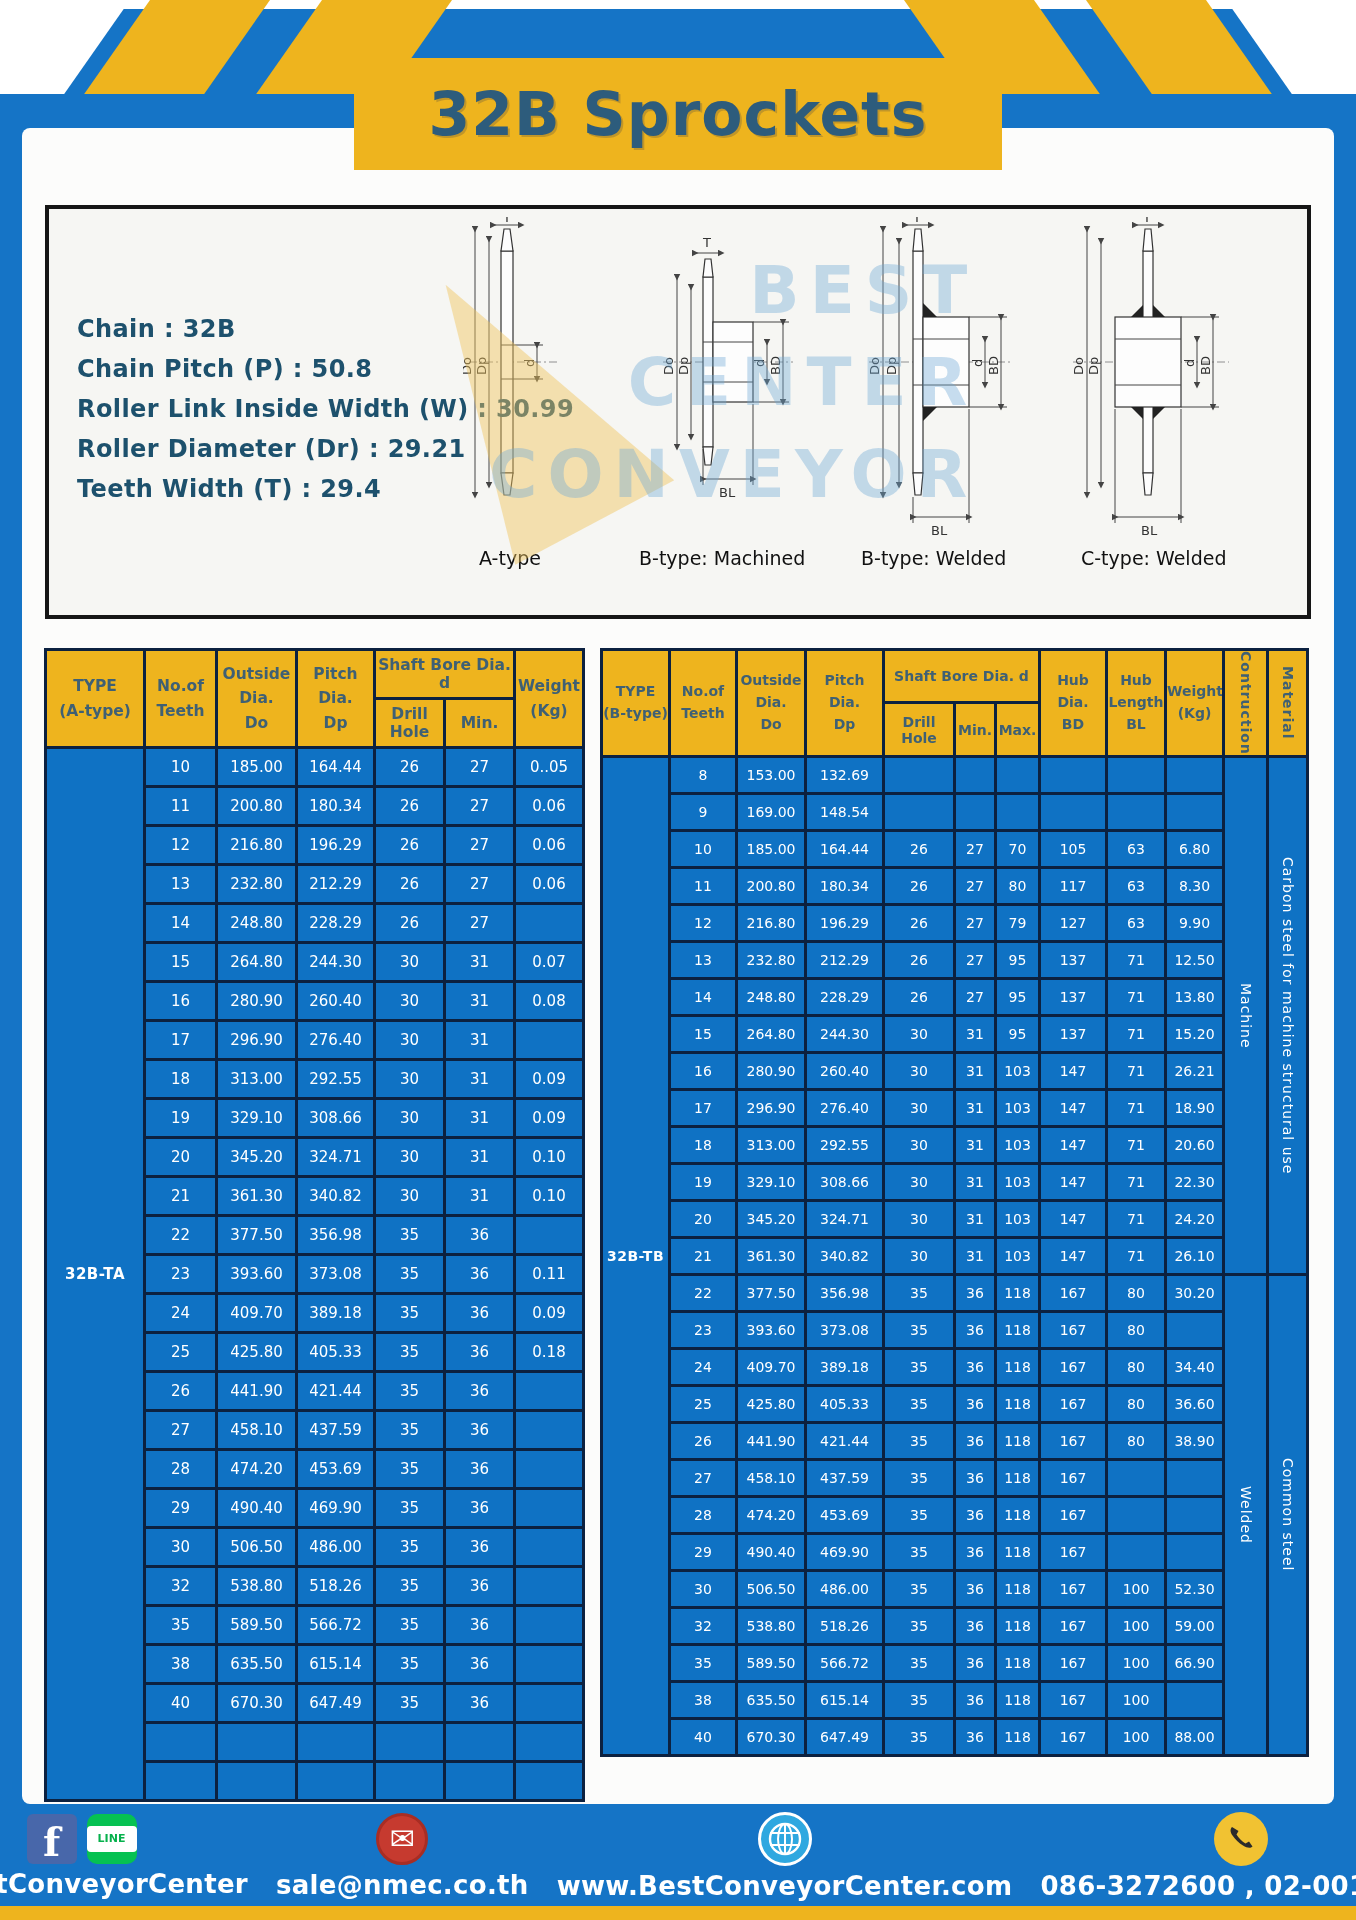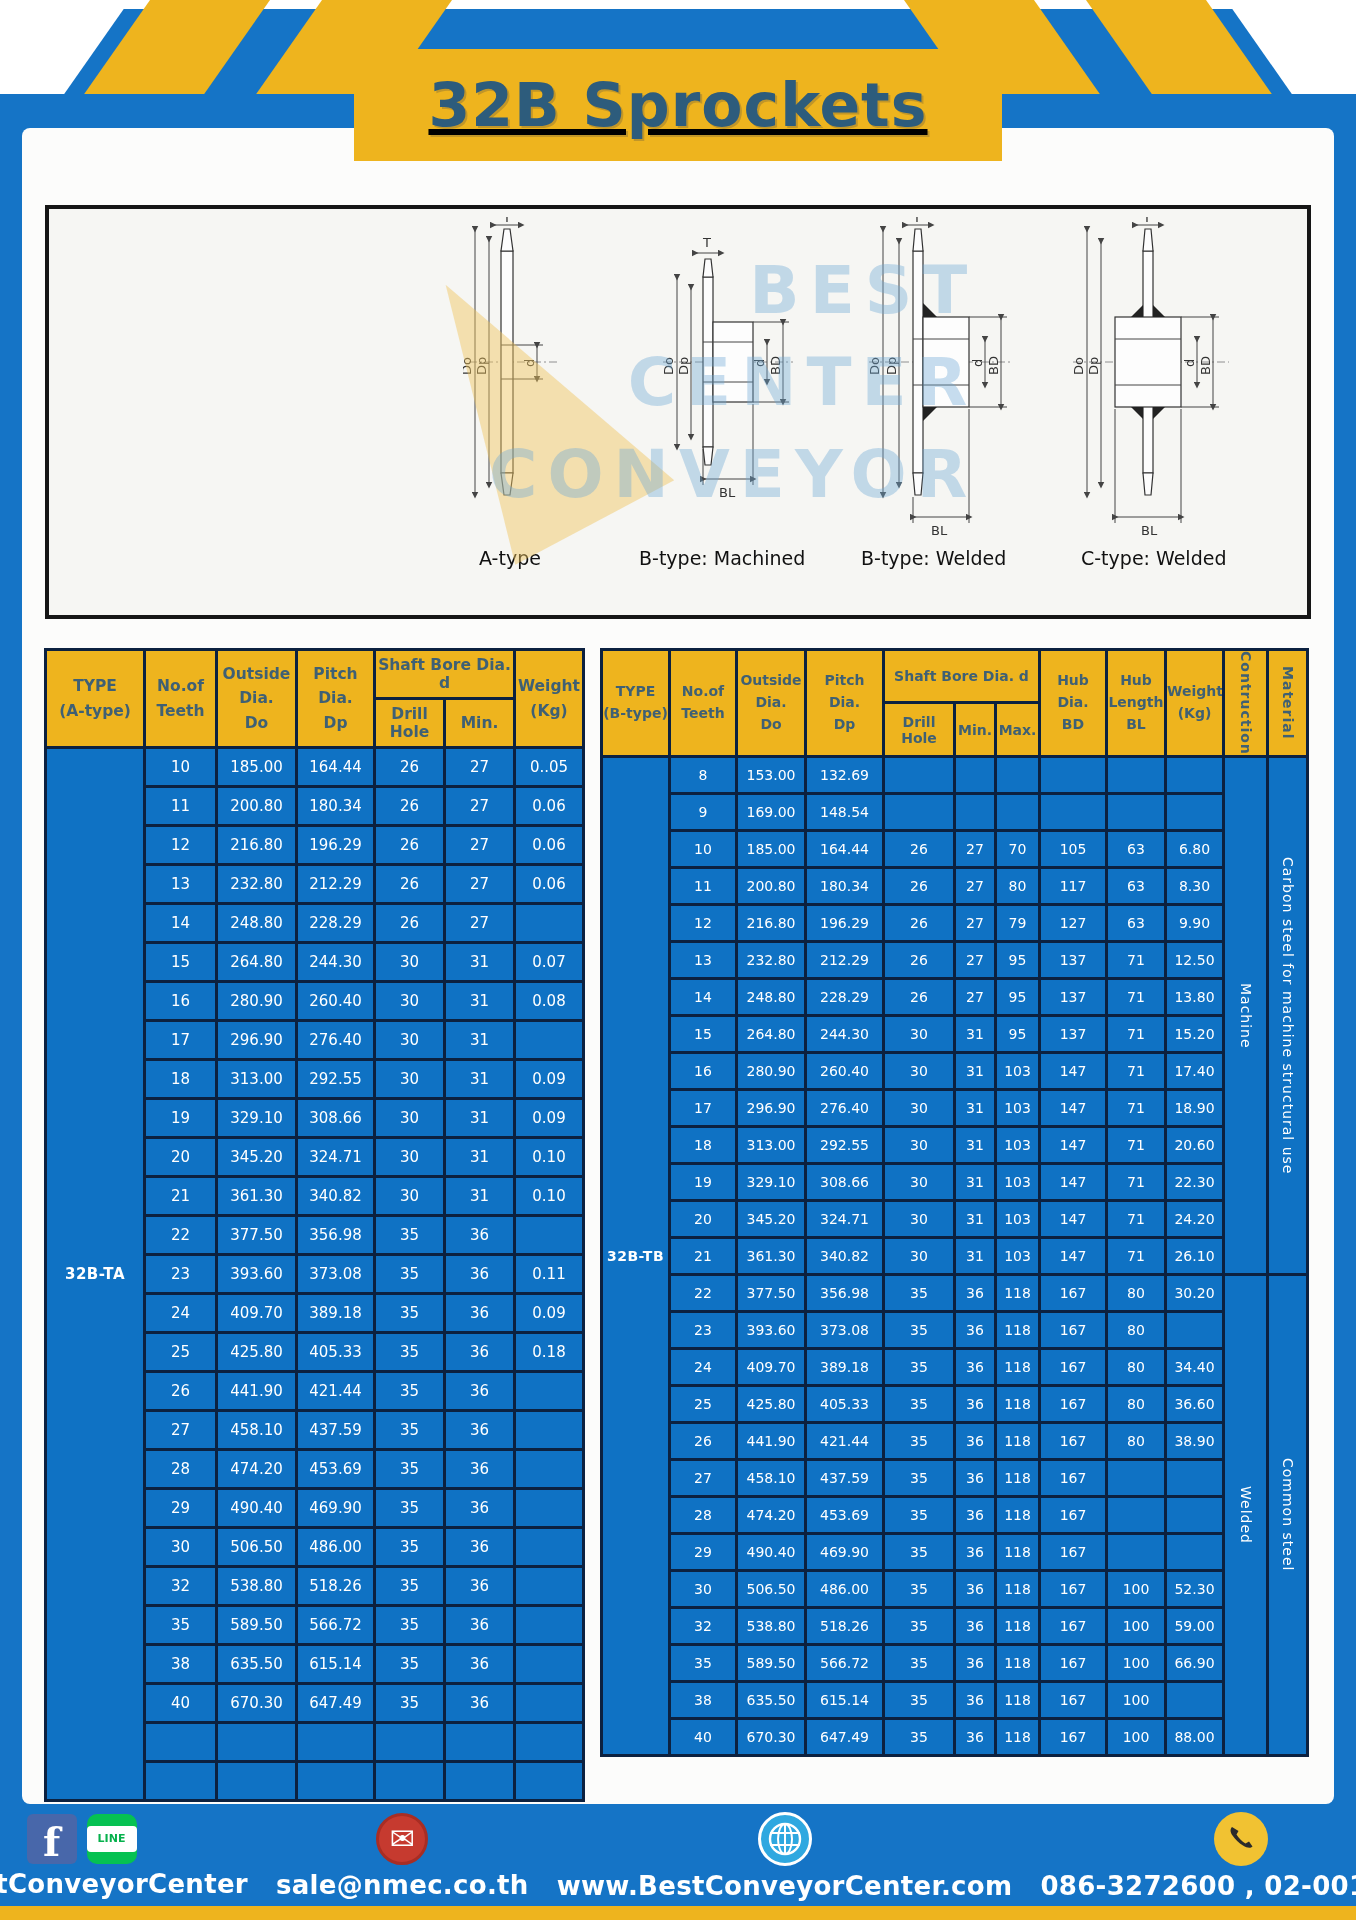--- a/index.html
+++ b/index.html
@@ -11,22 +11,22 @@
   .ts{position:absolute;top:0;height:94px;z-index:2;}
   .ts.l{transform:skewX(-35deg);transform-origin:top left;}
   .ts.r{transform:skewX(35deg);transform-origin:top right;}
   .ts.white{background:#ffffff;}
   .ts.yellow{background:#eeb41e;}
   .wl{left:-60px;width:190px;} .y1l{left:150px;width:120px;} .y2l{left:322px;width:130px;}
   .wr{right:-60px;width:190px;} .y1r{right:150px;width:120px;} .y2r{right:322px;width:130px;}
 
   .card{position:absolute;left:22px;top:128px;width:1312px;height:1676px;background:#fcfcfb;border-radius:8px;z-index:1;}
 
-  .banner{position:absolute;left:50%;transform:translateX(-50%);top:49px;width:648px;height:112px;
-    background:#eeb41e;display:flex;align-items:center;justify-content:center;z-index:3;text-decoration:underline;}
+  .banner{position:absolute;left:50%;transform:translateX(-50%);top:58px;width:648px;height:112px;
+    background:#eeb41e;display:flex;align-items:center;justify-content:center;z-index:3;}
   .banner-text{font-size:60px;font-weight:bold;color:#2d5c7c;letter-spacing:1px;text-shadow:2px 2px 0 rgba(60,60,70,.25);}
 
   
   .diagram-box{position:absolute;left:45px;top:205px;width:1266px;height:414px;background:#f6f6f3;
     border:4px solid #161616;z-index:2;box-sizing:border-box;}
   .specs{position:absolute;left:28px;top:100px;z-index:3;}
   .spec-line{font-size:24px;font-weight:bold;color:#1d516d;line-height:40px;letter-spacing:.4px;}
   .diagram-svg{position:absolute;left:414px;top:8px;z-index:2;}
   .watermark{position:absolute;left:440px;top:36px;z-index:4;opacity:.38;pointer-events:none;text-align:right;}
   .watermark div{font-size:66px;font-weight:bold;color:#6ea9d6;letter-spacing:10px;line-height:92px;}
@@ -93,20 +93,27 @@
   <div class="ts r yellow y1r"></div>
   <div class="ts r yellow y2r"></div>
 
   <div class="card"></div>
 
   <div class="banner">
     <span class="banner-text">32B Sprockets</span>
   </div>
 
   <div class="diagram-box">
+    <div class="specs">
+      <div class="spec-line">Chain  : 32B</div>
+      <div class="spec-line">Chain Pitch (P)  :  50.8</div>
+      <div class="spec-line">Roller Link Inside Width (W)  :  30.99</div>
+      <div class="spec-line">Roller Diameter (Dr)  : 29.21</div>
+      <div class="spec-line">Teeth Width (T)  :  29.4</div>
+    </div>
 
     <div class="swoosh"></div>
     <div class="watermark">
       <div>BEST</div>
       <div>CENTER</div>
       <div>CONVEYOR</div>
     </div>
 
     <svg class="diagram-svg" width="830" height="362" viewBox="0 0 830 362">
       <defs>
@@ -639,21 +646,21 @@
           </tr>
           <tr>
             <td>16</td>
             <td>280.90</td>
             <td>260.40</td>
             <td>30</td>
             <td>31</td>
             <td>103</td>
             <td>147</td>
             <td>71</td>
-            <td>17.40</td>
+            <td>26.21</td>
           </tr>
           <tr>
             <td>17</td>
             <td>296.90</td>
             <td>276.40</td>
             <td>30</td>
             <td>31</td>
             <td>103</td>
             <td>147</td>
             <td>71</td>

